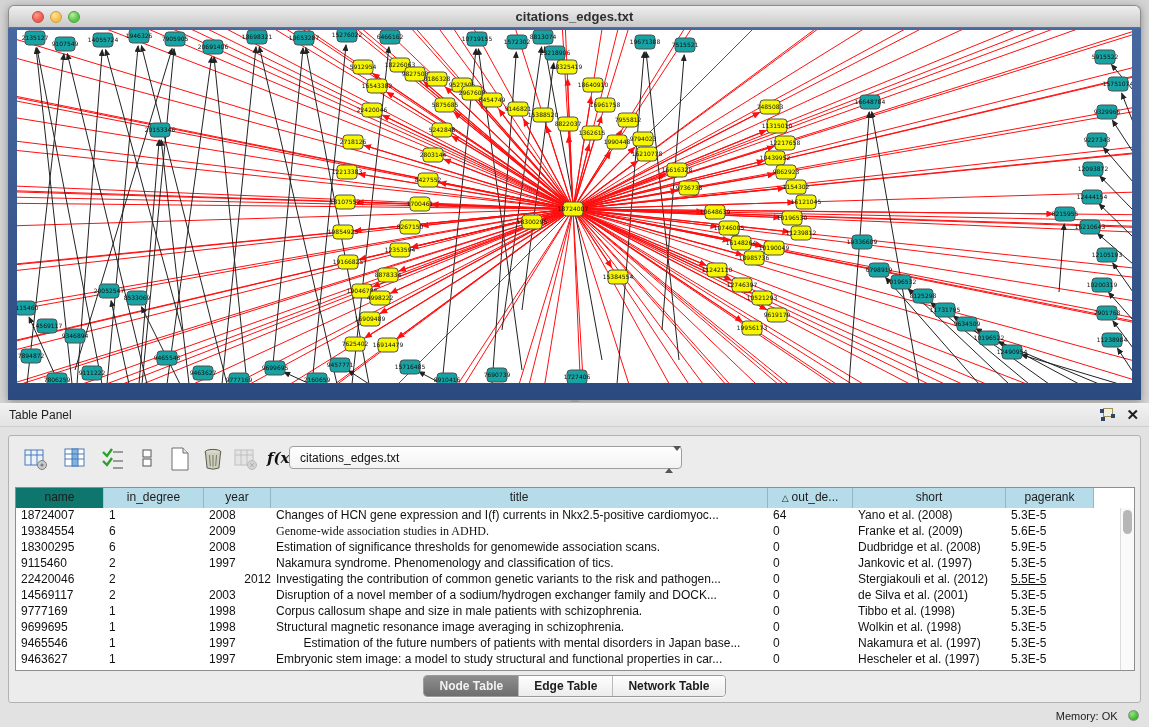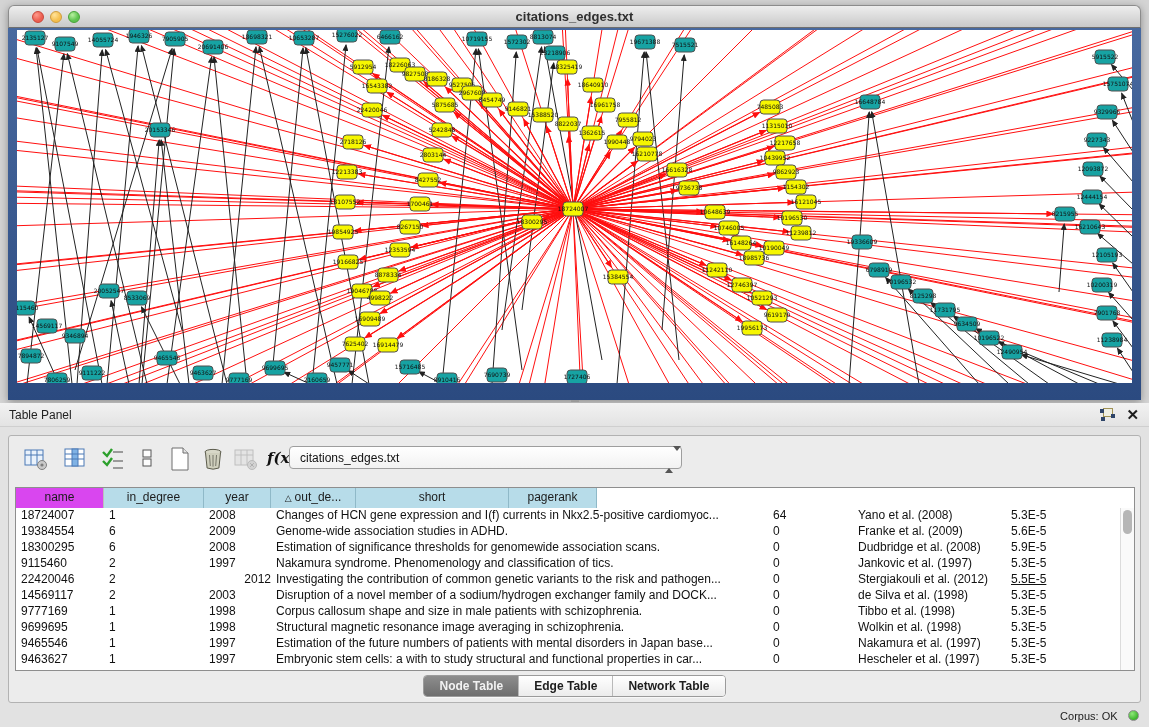--- a/index.html
+++ b/index.html
@@ -55,21 +55,21 @@
      border-bottom:5px solid #555; margin-bottom:3px; }
   .dd-arrows .dn { width:0; height:0; border-left:4px solid transparent; border-right:4px solid transparent;
      border-top:5px solid #555; }
 
   
   .grid { position:absolute; left:6px; top:51px; width:1120px; height:184px; background:#ffffff;
      border:1px solid #8e8e8e; overflow:hidden; }
   .grid-header { display:flex; height:20px; }
   .gh-cell { height:20px; font-size:12px; color:#1c1c1c; text-align:center; line-height:19px;
      background:#b7dce9; border-right:1px solid #8fb9c8; overflow:hidden; white-space:nowrap; flex:none; }
-  .gh-cell.gray { background:#d946ef; border-right:1px solid #bdbdbd; }
+  .gh-cell.gray { background:#0f766e; border-right:1px solid #bdbdbd; }
   .gh-cell .tri { font-size:9px; margin-right:3px; }
   .grid-body { position:absolute; left:0; top:20px; right:0; bottom:0; }
   .grid-row { display:flex; height:16px; }
   .gr-cell { height:16px; font-size:12px; color:#111; line-height:15px; padding-left:5px;
      overflow:hidden; white-space:nowrap; flex:none; }
   .vscroll { position:absolute; right:0; top:20px; bottom:0; width:14px; background:#fafafa; border-left:1px solid #dcdcdc; }
   .vthumb { position:absolute; left:2px; top:2px; width:9px; height:24px; background:#b6b6b6; border-radius:5px; }
 
   
   .tabs { position:absolute; left:0; right:0; bottom:5px; text-align:center;text-decoration:underline; }
@@ -847,39 +847,40 @@
         <span class="dd-text">citations_edges.txt</span>
         <span class="dd-arrows"><span class="up"></span><span class="dn"></span></span>
       </div>
     </div>
 
     <div class="grid">
       <div class="grid-header" id="grid-header">
           <div class="gh-cell gray" style="width: 88px;">name</div>
           <div class="gh-cell" style="width: 100px;">in_degree</div>
           <div class="gh-cell" style="width: 67px;">year</div>
+          <div class="gh-cell" style="width: 497px;">title</div>
           <div class="gh-cell" style="width: 85px;"><span class="tri">△</span>out_de...</div>
           <div class="gh-cell" style="width: 153px;">short</div>
           <div class="gh-cell" style="width: 88px;">pagerank</div>
         </div>
       <div class="grid-body" id="grid-body">
           <div class="grid-row">
             <div class="gr-cell" style="width: 88px;">18724007</div>
             <div class="gr-cell" style="width: 100px;">1</div>
             <div class="gr-cell" style="width: 67px;">2008</div>
             <div class="gr-cell" style="width: 497px;">Changes of HCN gene expression and I(f) currents in Nkx2.5-positive cardiomyoc...</div>
             <div class="gr-cell" style="width: 85px;">64</div>
             <div class="gr-cell" style="width: 153px;">Yano et al. (2008)</div>
             <div class="gr-cell" style="width: 88px;">5.3E-5</div>
           </div>
           <div class="grid-row">
             <div class="gr-cell" style="width: 88px;">19384554</div>
             <div class="gr-cell" style="width: 100px;">6</div>
             <div class="gr-cell" style="width: 67px;">2009</div>
-            <div class="gr-cell" style="width: 497px;">Genome-wide association studies in ADHD.</div>
+            <div class="gr-cell" style="width: 497px; font-family: Liberation Serif, serif;">Genome-wide association studies in ADHD.</div>
             <div class="gr-cell" style="width: 85px;">0</div>
             <div class="gr-cell" style="width: 153px;">Franke et al. (2009)</div>
             <div class="gr-cell" style="width: 88px;">5.6E-5</div>
           </div>
           <div class="grid-row">
             <div class="gr-cell" style="width: 88px;">18300295</div>
             <div class="gr-cell" style="width: 100px;">6</div>
             <div class="gr-cell" style="width: 67px;">2008</div>
             <div class="gr-cell" style="width: 497px;">Estimation of significance thresholds for genomewide association scans.</div>
             <div class="gr-cell" style="width: 85px;">0</div>
@@ -903,21 +904,21 @@
             <div class="gr-cell" style="width: 85px;">0</div>
             <div class="gr-cell" style="width: 153px;">Stergiakouli et al. (2012)</div>
             <div class="gr-cell" style="width: 88px; text-decoration: underline;">5.5E-5</div>
           </div>
           <div class="grid-row">
             <div class="gr-cell" style="width: 88px;">14569117</div>
             <div class="gr-cell" style="width: 100px;">2</div>
             <div class="gr-cell" style="width: 67px;">2003</div>
             <div class="gr-cell" style="width: 497px;">Disruption of a novel member of a sodium/hydrogen exchanger family and DOCK...</div>
             <div class="gr-cell" style="width: 85px;">0</div>
-            <div class="gr-cell" style="width: 153px;">de Silva et al. (1998)</div>
+            <div class="gr-cell" style="width: 153px;">de Silva et al. (2001)</div>
             <div class="gr-cell" style="width: 88px;">5.3E-5</div>
           </div>
           <div class="grid-row">
             <div class="gr-cell" style="width: 88px;">9777169</div>
             <div class="gr-cell" style="width: 100px;">1</div>
             <div class="gr-cell" style="width: 67px;">1998</div>
             <div class="gr-cell" style="width: 497px;">Corpus callosum shape and size in male patients with schizophrenia.</div>
             <div class="gr-cell" style="width: 85px;">0</div>
             <div class="gr-cell" style="width: 153px;">Tibbo et al. (1998)</div>
             <div class="gr-cell" style="width: 88px;">5.3E-5</div>
@@ -928,46 +929,46 @@
             <div class="gr-cell" style="width: 67px;">1998</div>
             <div class="gr-cell" style="width: 497px;">Structural magnetic resonance image averaging in schizophrenia.</div>
             <div class="gr-cell" style="width: 85px;">0</div>
             <div class="gr-cell" style="width: 153px;">Wolkin et al. (1998)</div>
             <div class="gr-cell" style="width: 88px;">5.3E-5</div>
           </div>
           <div class="grid-row">
             <div class="gr-cell" style="width: 88px;">9465546</div>
             <div class="gr-cell" style="width: 100px;">1</div>
             <div class="gr-cell" style="width: 67px;">1997</div>
-            <div class="gr-cell" style="width: 497px;">Estimation of the future numbers of patients with mental disorders in Japan base...</div>
+            <div class="gr-cell" style="width: 497px; text-align: center;">Estimation of the future numbers of patients with mental disorders in Japan base...</div>
             <div class="gr-cell" style="width: 85px;">0</div>
             <div class="gr-cell" style="width: 153px;">Nakamura et al. (1997)</div>
             <div class="gr-cell" style="width: 88px;">5.3E-5</div>
           </div>
           <div class="grid-row">
             <div class="gr-cell" style="width: 88px;">9463627</div>
             <div class="gr-cell" style="width: 100px;">1</div>
             <div class="gr-cell" style="width: 67px;">1997</div>
-            <div class="gr-cell" style="width: 497px;">Embryonic stem cells: a with to study structural and functional properties in car...</div>
+            <div class="gr-cell" style="width: 497px;">Embryonic stem image: a model to study structural and functional properties in car...</div>
             <div class="gr-cell" style="width: 85px;">0</div>
             <div class="gr-cell" style="width: 153px;">Hescheler et al. (1997)</div>
             <div class="gr-cell" style="width: 88px;">5.3E-5</div>
           </div>
         </div>
       <div class="vscroll">
         <div class="vthumb"></div>
       </div>
     </div>
 
     <div class="tabs">
       <span class="seg" id="tab-seg">
           <span class="tab sel">Node Table</span>
           <span class="tab">Edge Table</span>
           <span class="tab">Network Table</span>
         </span>
     </div>
   </div>
 
   <div class="statusbar">
-    <span class="mem-label">Corpus: OK</span>
+    <span class="mem-label">Memory: OK</span>
     <span class="mem-dot"></span>
   </div>
 </div>
 
 </body></html>

